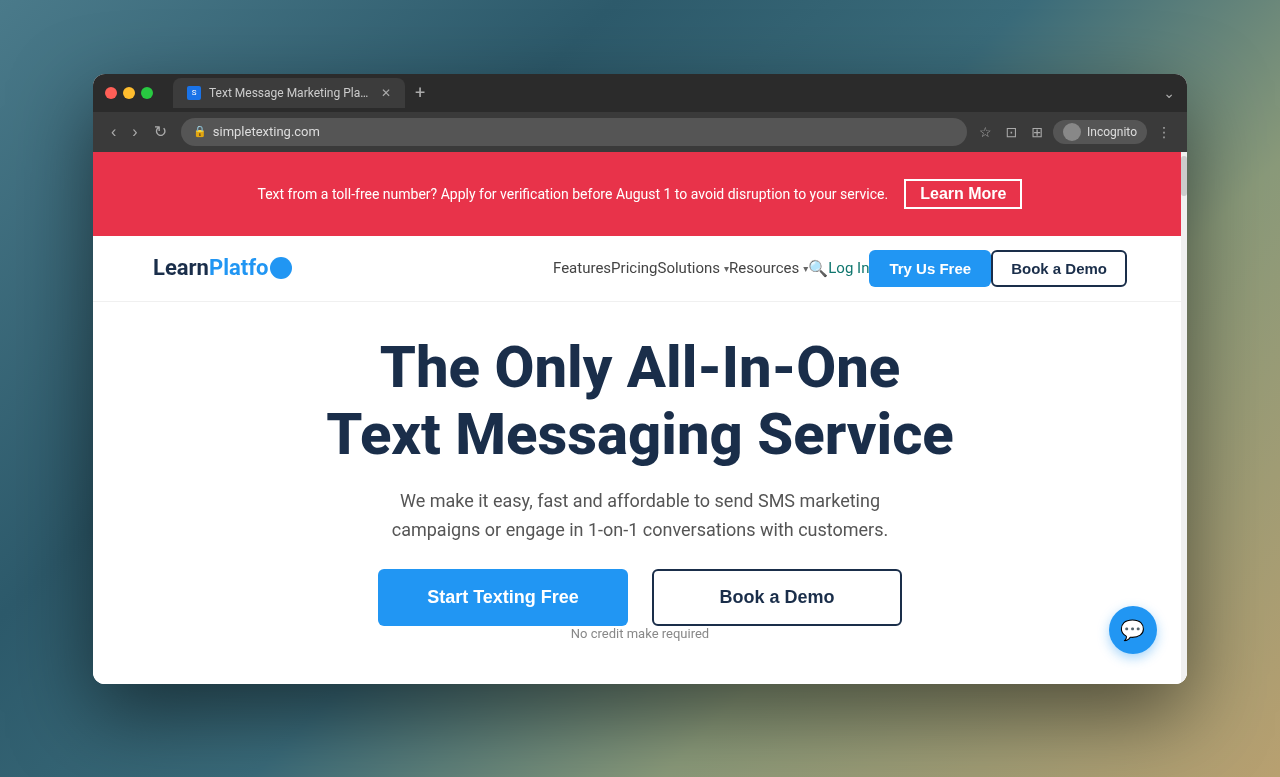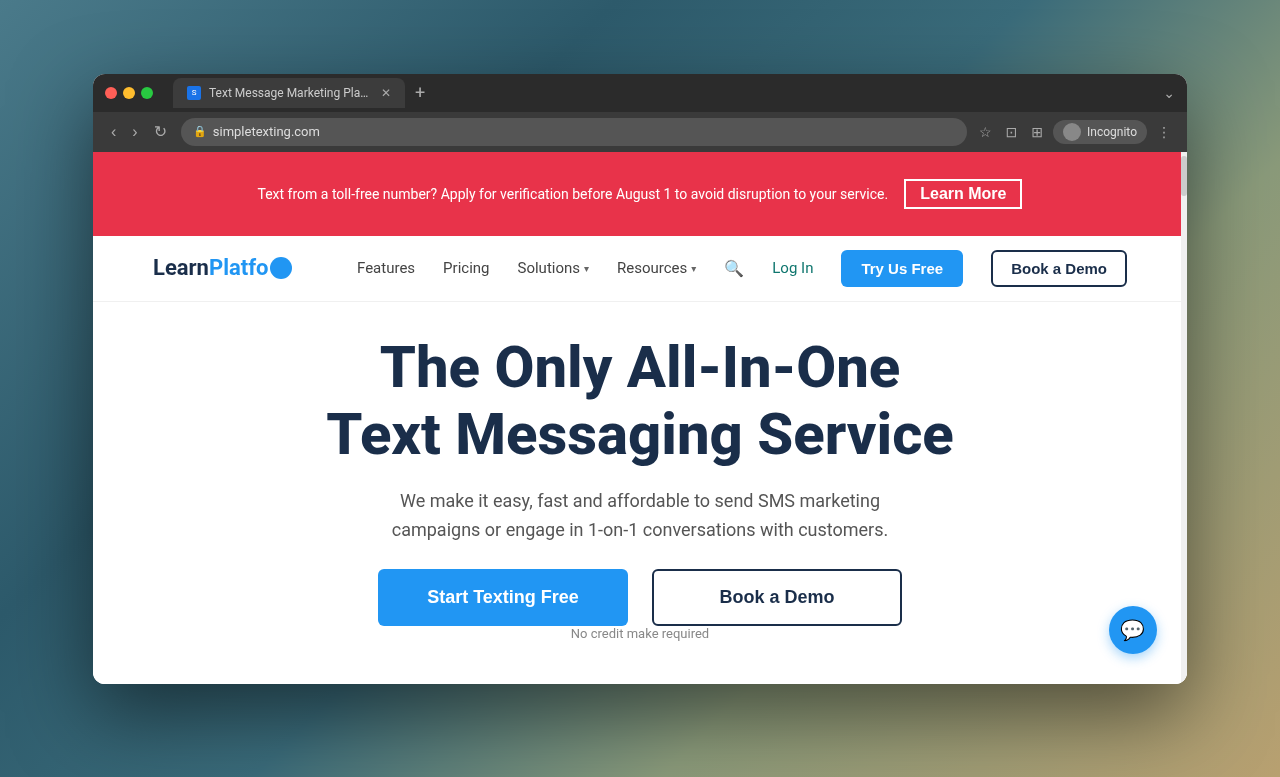--- a/index.html
+++ b/index.html
@@ -261,21 +261,20 @@
       border-radius: 50%;
       margin-left: 2px;
       vertical-align: middle;
       position: relative;
       top: -2px;
     }
 
     .nav-links {
       display: flex;
       align-items: center;
-      gap: 28px;
       justify-content: flex-end;
     }
 
     .nav-link {
       color: #444;
       font-size: 15px;
       text-decoration: none;
       cursor: pointer;
     }
 

